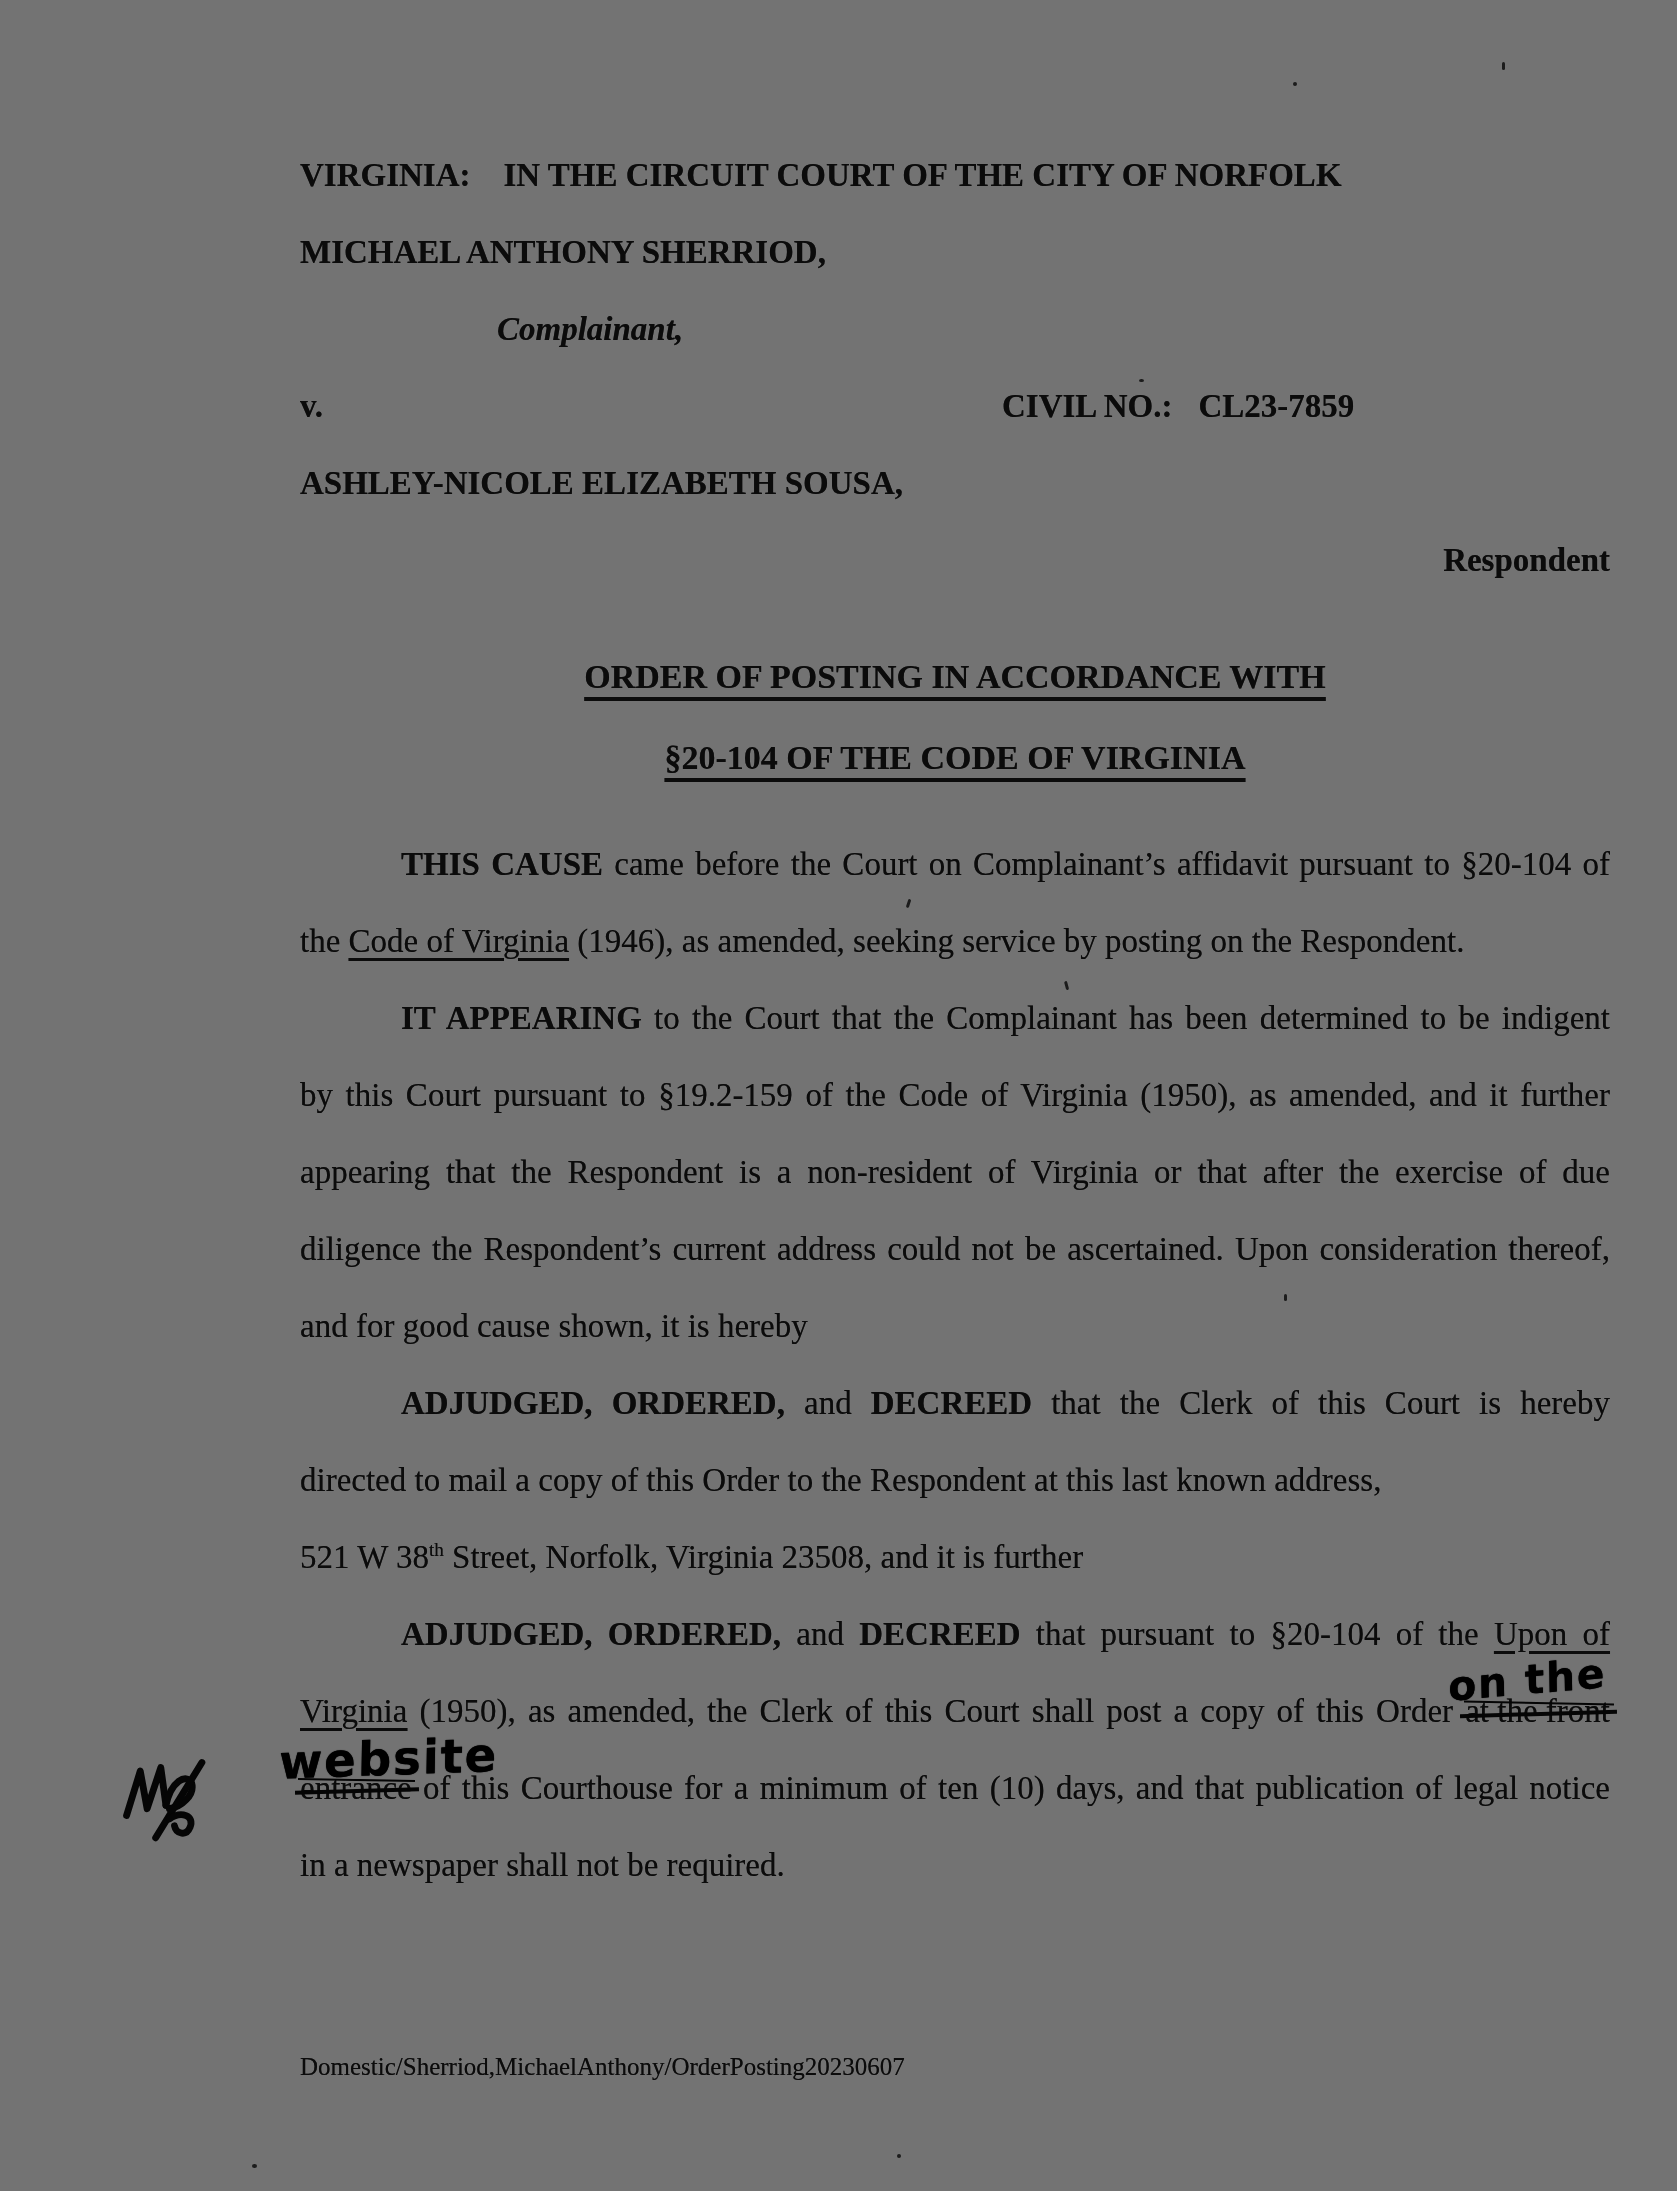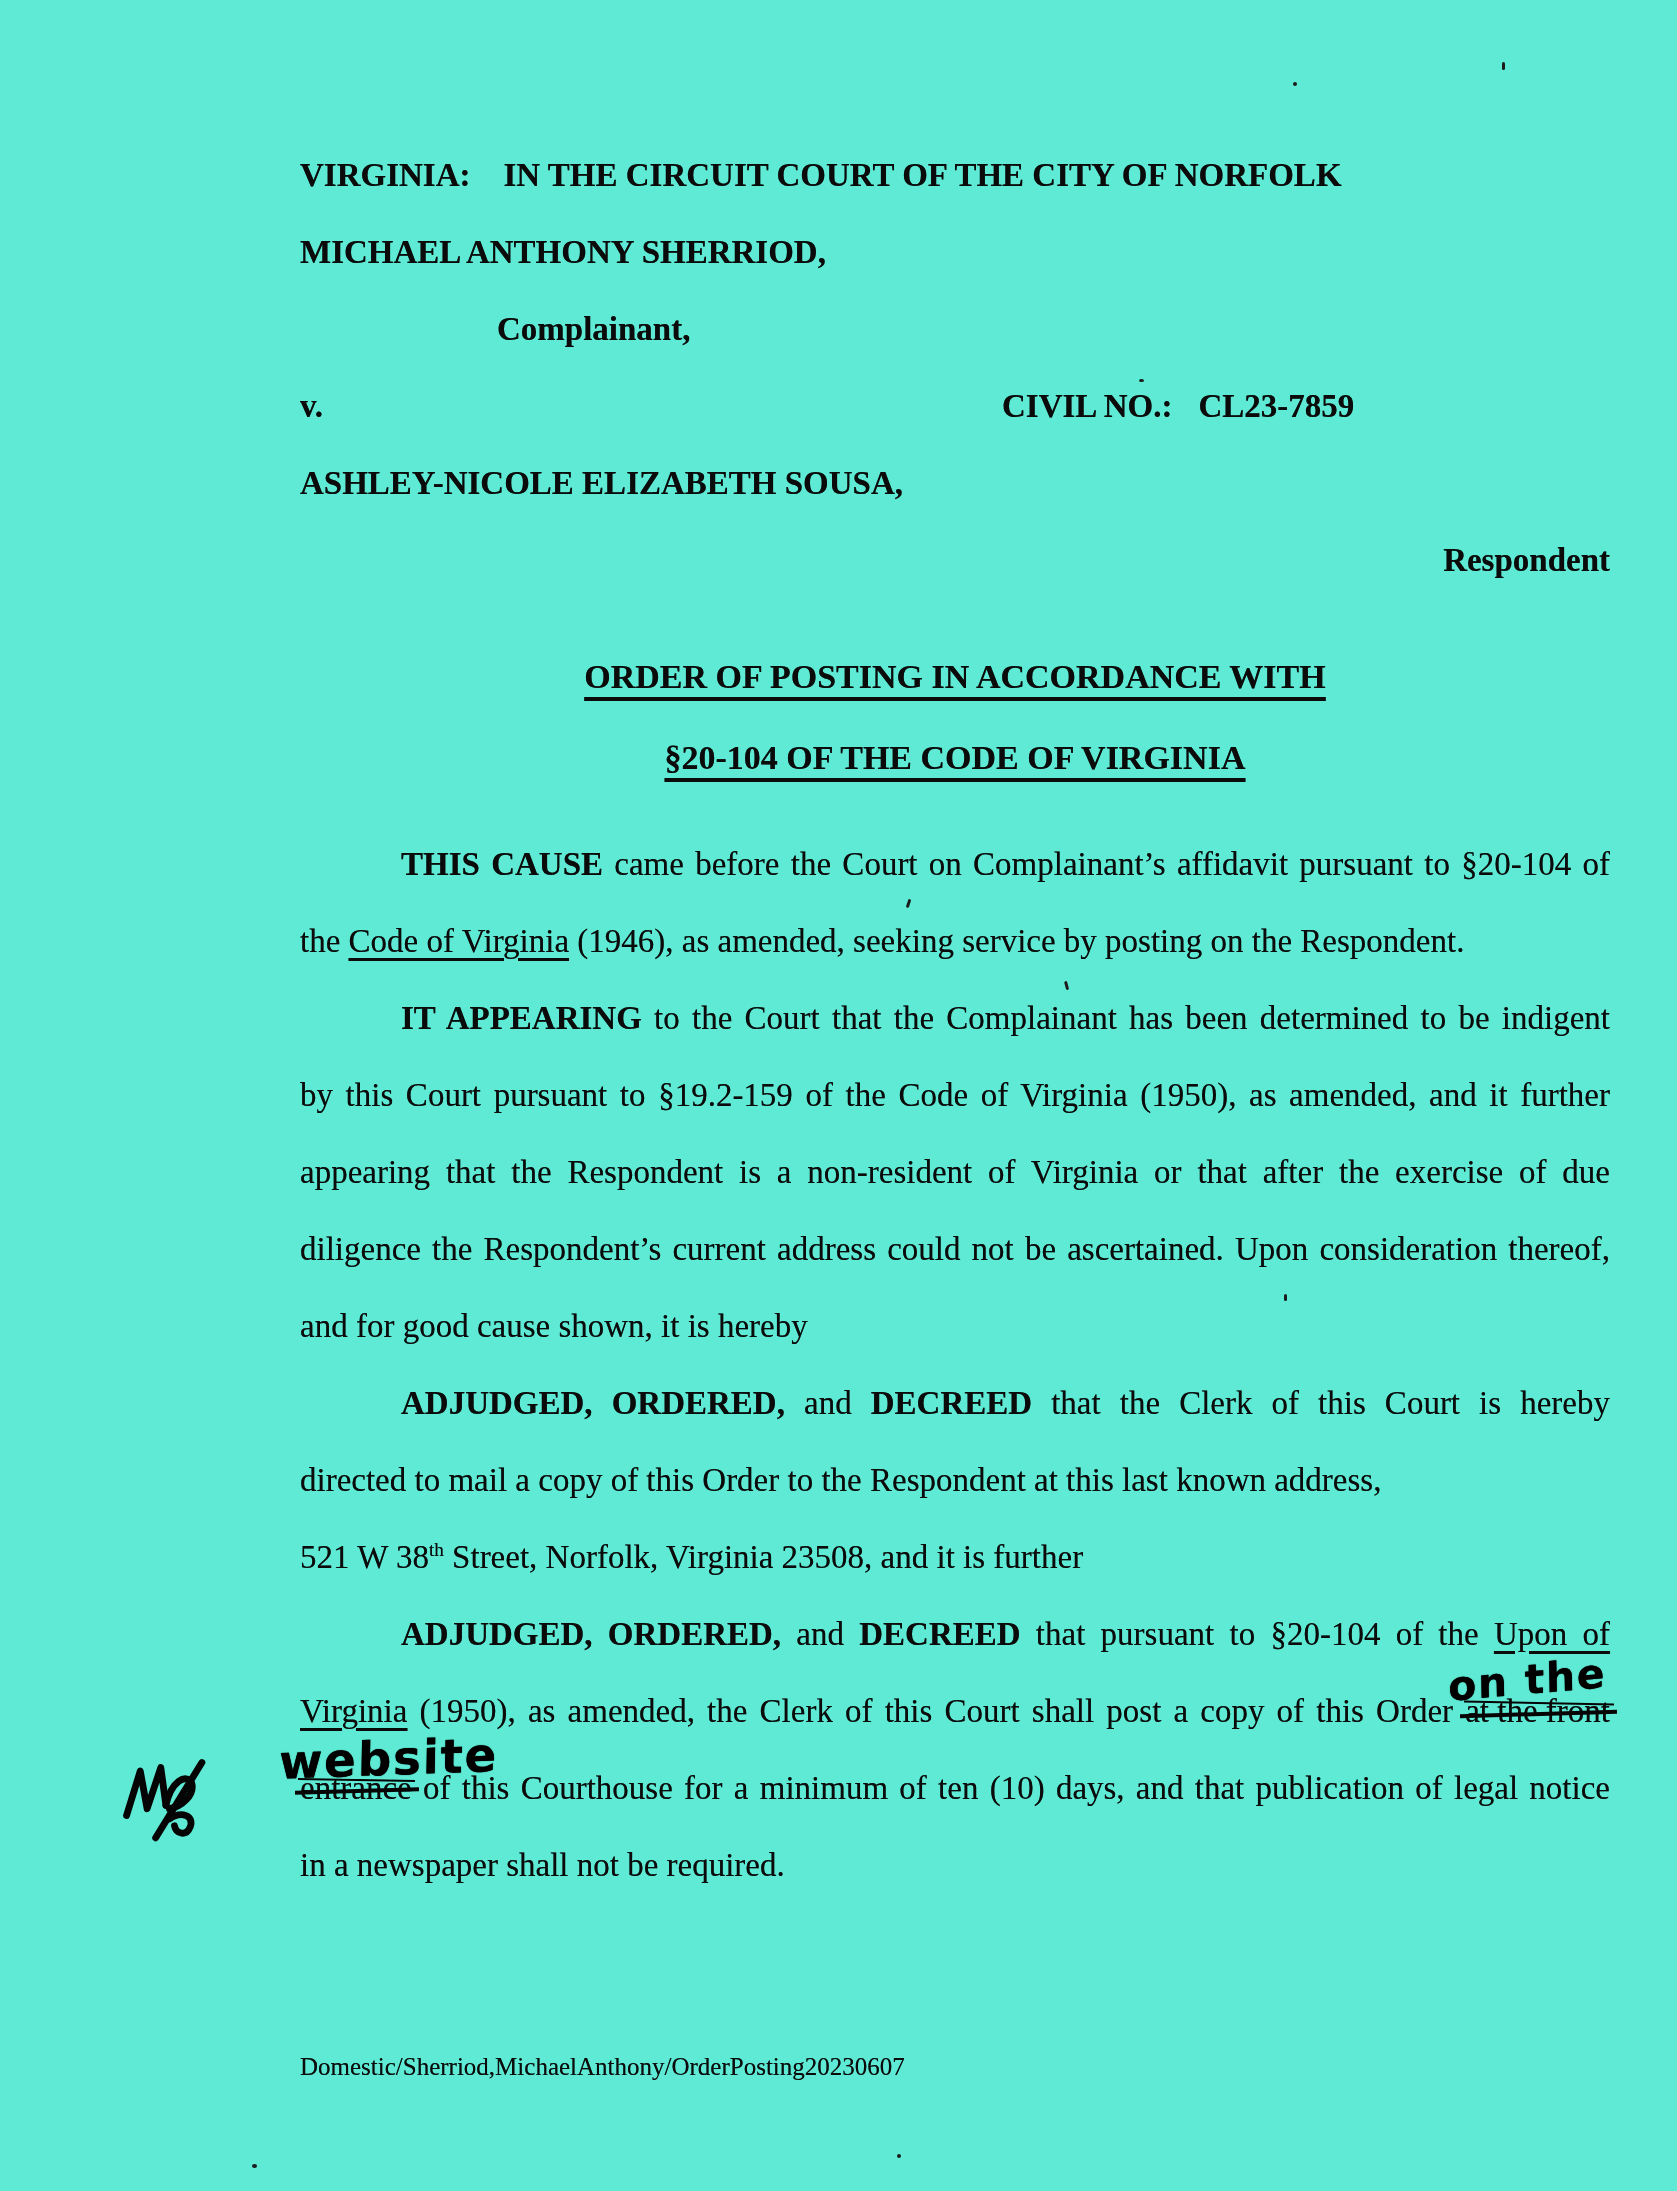--- a/index.html
+++ b/index.html
@@ -1,34 +1,34 @@
 <!DOCTYPE html>
 <html style="font-size:13.7px"><head>
 <meta charset="utf-8">
 <style>
   html,body{margin:0;padding:0;background:#cfcfcf;}
   .page{
     position:relative;
     width:1678px;height:2192px;
     margin:0 auto;
-    background:#5eead4;
+    background:#737373;
     color:#0b0b0b;
     font-family:"Liberation Serif", serif;
     overflow:hidden;
   }
   
   .page *{ text-shadow:0 0 0.5px rgba(0,0,0,0.55); }
 
   .caption{
     position:absolute;left:300px;top:137px;width:1310px;
     font-weight:bold;font-size:33px;line-height:77px;
   }
   .cap-line{position:relative;white-space:nowrap;}
   .gap-tab{display:inline-block;width:33px;}
-  .indent-230{padding-left:197px;}
+  .indent-230{padding-left:197px;font-style:italic;}
   .indent-235{padding-left:201px;text-align:right;}
   .civil-wrap{position:absolute;left:702px;top:0;}
   .gap-civ{display:inline-block;width:26px;}
 
   .title-block{
     position:absolute;left:300px;top:636px;width:1310px;
     text-align:center;font-weight:bold;font-size:34px;line-height:81px;
   }
   .title-line span{
     text-decoration:underline;

